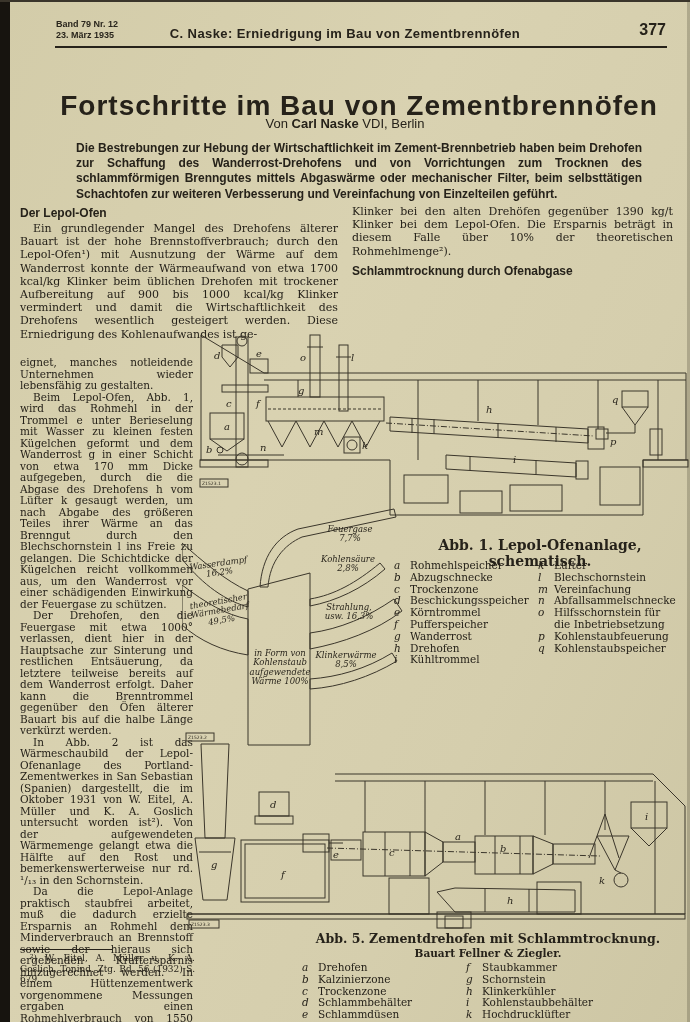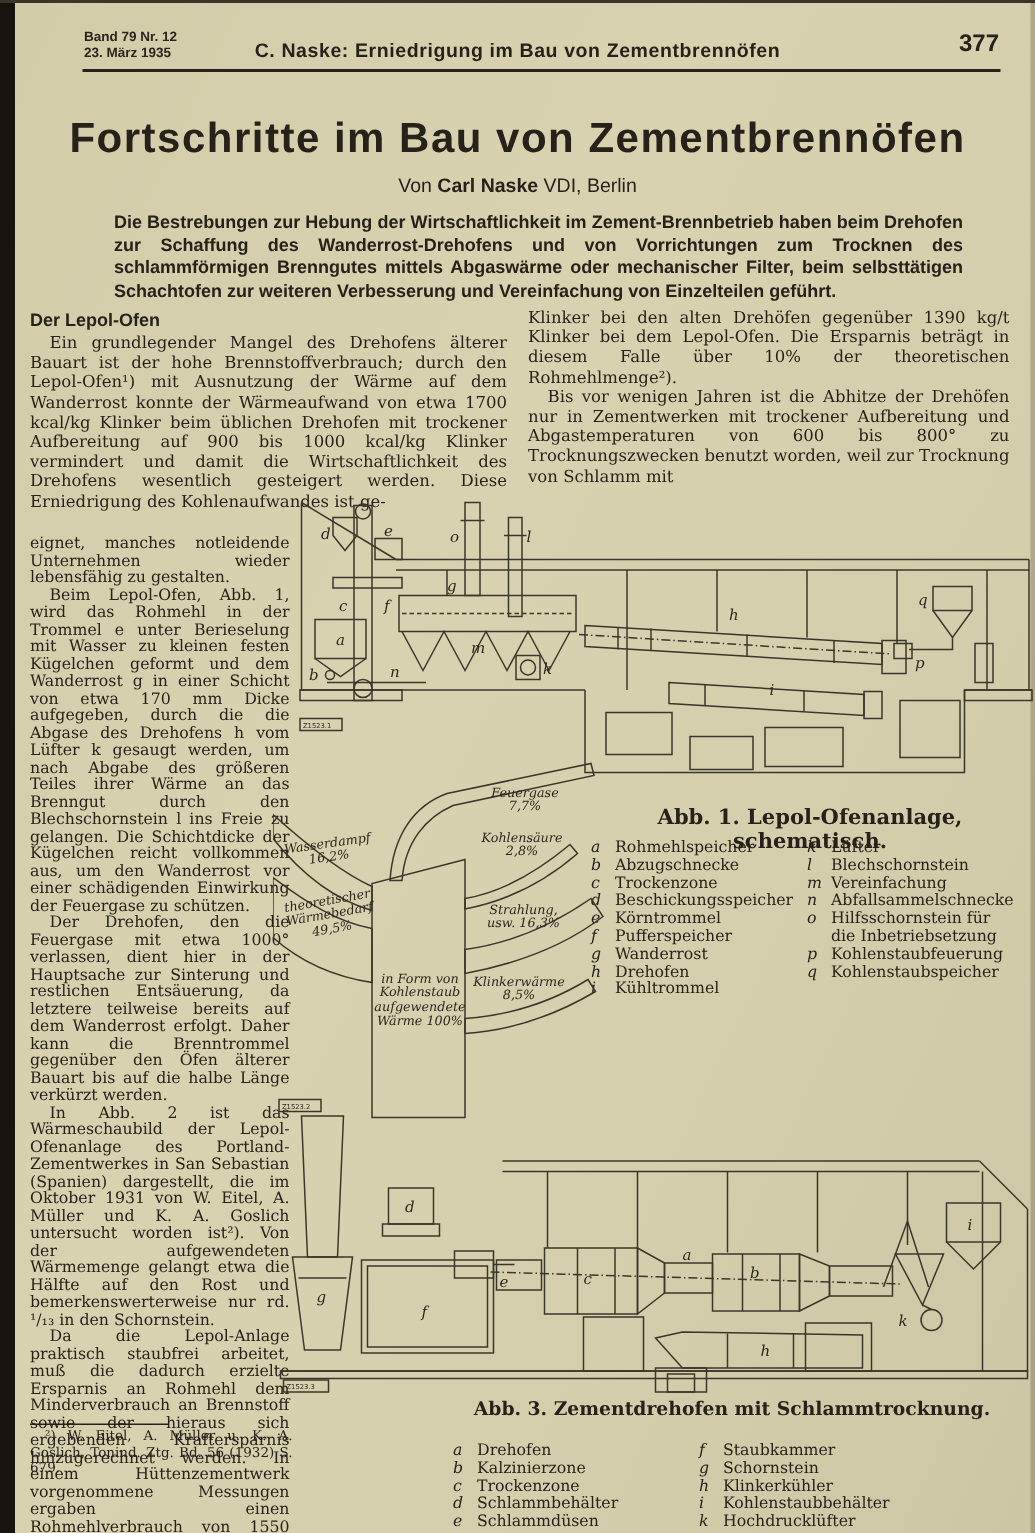--- a/index.html
+++ b/index.html
@@ -70,42 +70,42 @@
   <div class="edge-right"></div>
 
   <div class="abs hdr-vol sans">
     <div>Band 79  Nr. 12</div>
     <div>23. März 1935</div>
   </div>
   <div class="abs hdr-run sans">C. Naske: Erniedrigung im Bau von Zementbrennöfen</div>
   <div class="abs hdr-pg sans">377</div>
   <div class="abs hdr-rule"></div>
 
-  <h1 class="abs title sans" style="margin:0;">Fortschritte im Bau von Zementbrennöfen</h1>
+  <h1 class="abs title sans" style="margin:14px;">Fortschritte im Bau von Zementbrennöfen</h1>
   <div class="abs byline sans">
     <span>Von </span><b>Carl Naske</b><span> VDI, Berlin</span>
   </div>
   <div class="abs abstract sans">Die Bestrebungen zur Hebung der Wirtschaftlichkeit im Zement-Brennbetrieb haben beim Drehofen zur Schaffung des Wanderrost-Drehofens und von Vorrichtungen zum Trocknen des schlammförmigen Brenngutes mittels Abgaswärme oder mechanischer Filter, beim selbsttätigen Schachtofen zur weiteren Verbesserung und Vereinfachung von Einzelteilen geführt.</div>
 
   <div class="abs colwide">
     <div class="sechead sans">Der Lepol-Ofen</div>
     <p class="bodytxt indent">Ein grundlegender Mangel des Drehofens älterer Bauart ist der hohe Brennstoffverbrauch; durch den Lepol-Ofen¹) mit Ausnutzung der Wärme auf dem Wanderrost konnte der Wärmeaufwand von etwa 1700 kcal/kg Klinker beim üblichen Drehofen mit trockener Aufbereitung auf 900 bis 1000 kcal/kg Klinker vermindert und damit die Wirtschaftlichkeit des Drehofens wesentlich gesteigert werden. Diese Erniedrigung des Kohlenaufwandes ist ge-</p>
   </div>
 
   <div class="abs colnarrow">
     <p class="narrowtxt">eignet, manches notleidende Unternehmen wieder lebensfähig zu gestalten.</p>
     <p class="narrowtxt indent">Beim Lepol-Ofen, Abb. 1, wird das Rohmehl in der Trommel e unter Berieselung mit Wasser zu kleinen festen Kügelchen geformt und dem Wanderrost g in einer Schicht von etwa 170 mm Dicke aufgegeben, durch die die Abgase des Drehofens h vom Lüfter k gesaugt werden, um nach Abgabe des größeren Teiles ihrer Wärme an das Brenngut durch den Blechschornstein l ins Freie zu gelangen. Die Schichtdicke der Kügelchen reicht vollkommen aus, um den Wanderrost vor einer schädigenden Einwirkung der Feuergase zu schützen.</p>
     <p class="narrowtxt indent">Der Drehofen, den die Feuergase mit etwa 1000° verlassen, dient hier in der Hauptsache zur Sinterung und restlichen Entsäuerung, da letztere teilweise bereits auf dem Wanderrost erfolgt. Daher kann die Brenntrommel gegenüber den Öfen älterer Bauart bis auf die halbe Länge verkürzt werden.</p>
     <p class="narrowtxt indent">In Abb. 2 ist das Wärmeschaubild der Lepol-Ofenanlage des Portland-Zementwerkes in San Sebastian (Spanien) dargestellt, die im Oktober 1931 von W. Eitel, A. Müller und K. A. Goslich untersucht worden ist²). Von der aufgewendeten Wärmemenge gelangt etwa die Hälfte auf den Rost und bemerkenswerterweise nur rd. ¹/₁₃ in den Schornstein.</p>
     <p class="narrowtxt indent">Da die Lepol-Anlage praktisch staubfrei arbeitet, muß die dadurch erzielte Ersparnis an Rohmehl dem Minderverbrauch an Brennstoff sowie der hieraus sich ergebenden Kraftersparnis hinzugerechnet werden. In einem Hüttenzementwerk vorgenommene Messungen ergaben einen Rohmehlverbrauch von 1550 kg/t</p>
   </div>
 
   <div class="abs colright">
     <p class="bodytxt">Klinker bei den alten Drehöfen gegenüber 1390 kg/t Klinker bei dem Lepol-Ofen.  Die Ersparnis beträgt in diesem Falle über 10% der theoretischen Rohmehlmenge²).</p>
-    <p class="bodytxt indent">Bis vor wenigen Jahren ist die Abhitze der Drehöfen nur in Zementwerken mit trockener Aufbereitung und Abgastemperaturen von 600 bis 800° zu Trocknungszwecken benutzt worden, weil zur Trocknung von Schlamm mit</p>
+    <div class="sechead sans" style="margin-top:6px;">Schlammtrocknung durch Ofenabgase</div>
   </div>
 
   <div class="abs fnrule"></div>
   <div class="abs fns">
     <p>²) W. Eitel, A. Müller u. K. A. Goslich, Tonind. Ztg. Bd. 56 (1932) S. 679.</p>
   </div>
 
   <div class="abs" style="left:198px;top:333px;width:492px;height:197px;">
     <svg class="figsvg" width="492" height="197" viewBox="0 0 492 197">
       <defs>
@@ -398,21 +398,22 @@
       <text class="mk" x="148" y="118">e</text>
       <text class="mk" x="204" y="116">c</text>
       <text class="mk" x="270" y="100">a</text>
       <text class="mk" x="315" y="112">b</text>
       <text class="mk" x="322" y="164">h</text>
       <text class="mk" x="460" y="80">i</text>
       <text class="mk" x="414" y="144">k</text>
     </svg>
   </div>
 
-  <div class="abs f3cap">Abb. 3.  Zementdrehofen mit Schlammtrocknung.</div>
+  <div class="abs f3cap">Abb. 5.  Zementdrehofen mit Schlammtrocknung.</div>
+  <div class="abs f3sub">Bauart Fellner &amp; Ziegler.</div>
   <div class="abs legend leg3a">
     <div class="lrow">
         <i>a</i>
         <span>Drehofen</span>
       </div>
     <div class="lrow">
         <i>b</i>
         <span>Kalzinierzone</span>
       </div>
     <div class="lrow">

